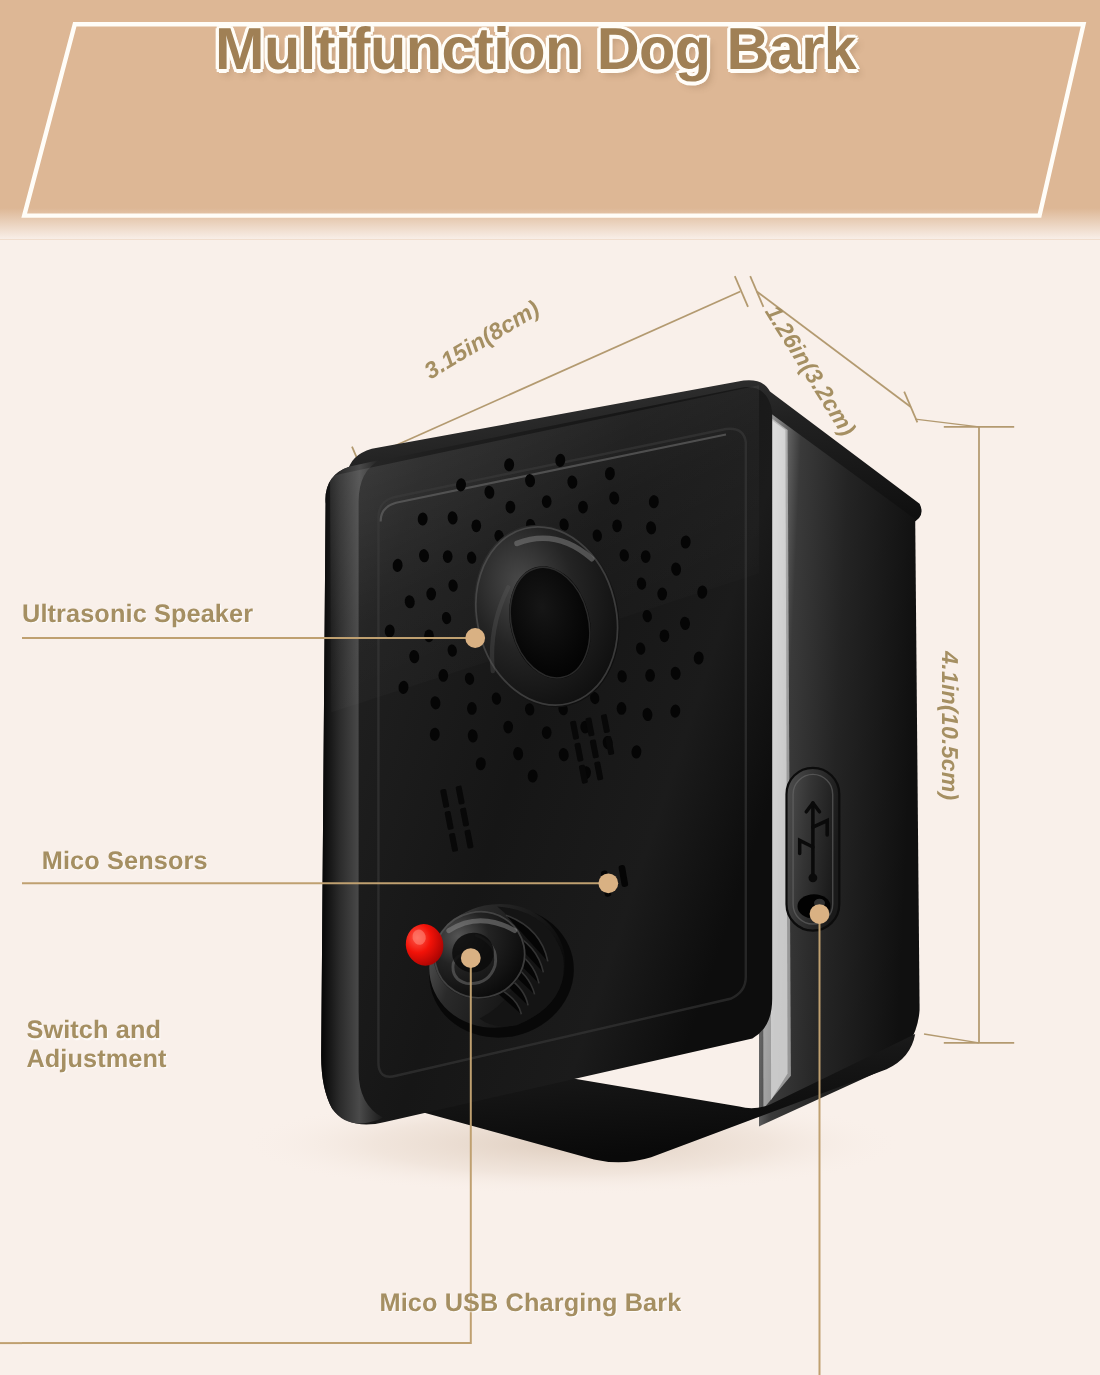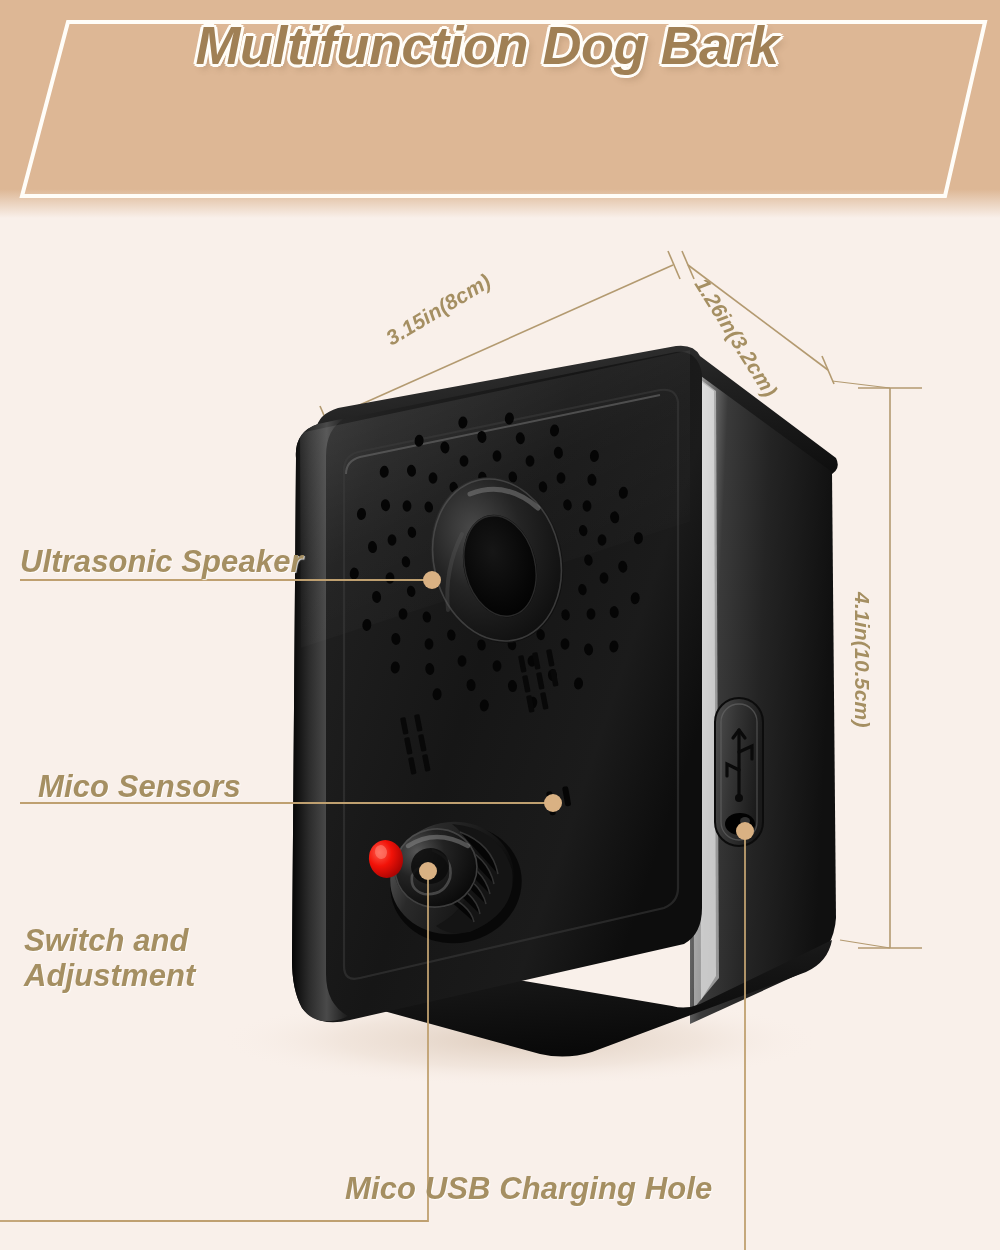--- a/index.html
+++ b/index.html
@@ -43,21 +43,20 @@
   #banner-text {
     position: absolute;
     left: 0; top: 18px;
     width: 1000px;
     text-align: center;
     line-height: 1;
     z-index: 4;
   }
   .ttl {
     display: block;
-    font-style: italic;
     font-weight: bold;
     color: #a08055;
     letter-spacing: -0.5px;
     text-shadow:
       -2px -2px 0 #fffdf8,  2px -2px 0 #fffdf8,
       -2px  2px 0 #fffdf8,  2px  2px 0 #fffdf8,
       -3px  0   0 #fffdf8,  3px  0   0 #fffdf8,
        0   -3px 0 #fffdf8,  0    3px 0 #fffdf8,
        4px 5px 6px rgba(120,90,60,0.25);
   }
@@ -74,24 +73,23 @@
   
   #device-stage {
     position: absolute;
     left: 0; top: 218px;
     width: 1000px; height: 1032px;
   }
 
   
   .callout-label {
     position: absolute;
-    font-style: italic;
     font-weight: bold;
     color: #a58f62;
-    font-size: 31px;
+    font-size: 23px;
     line-height: 1.12;
     white-space: pre-line;
     letter-spacing: 0.1px;
     text-shadow: 1px 1px 1px rgba(255,255,255,0.85);
   }
   #label-ultrasonic { left: 20px;  top: 545px; }
   #label-bark       { left: 38px;  top: 770px; }
   #label-switch     { left: 24px;  top: 924px; }
   #label-usb        { left: 345px; top: 1172px; }
 
@@ -457,21 +455,21 @@
     </svg>
   </div>
 
   <div class="callout-label" id="label-ultrasonic">Ultrasonic Speaker</div>
 
   <div class="callout-label" id="label-bark">Mico Sensors</div>
 
   <div class="callout-label" id="label-switch">Switch and
 Adjustment</div>
 
-  <div class="callout-label" id="label-usb">Mico USB Charging Hole</div>
+  <div class="callout-label" id="label-usb">Mico USB Charging Bark</div>
 
   <div class="dim-label" id="dim-width">3.15in(8cm)</div>
 
   <div class="dim-label" id="dim-depth">1.26in(3.2cm)</div>
 
   <div class="dim-label" id="dim-height">4.1in(10.5cm)</div>
 
 </div>
 
 </body></html>

